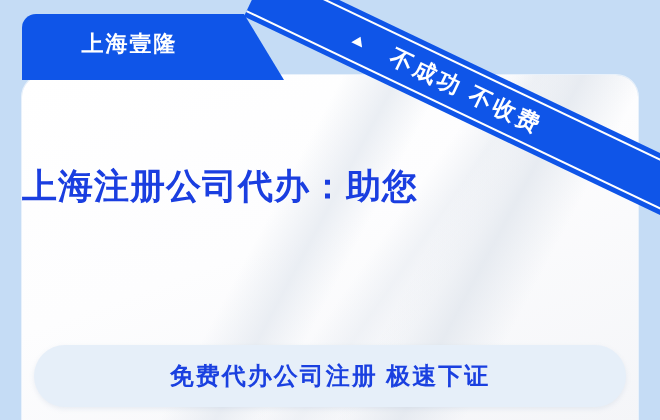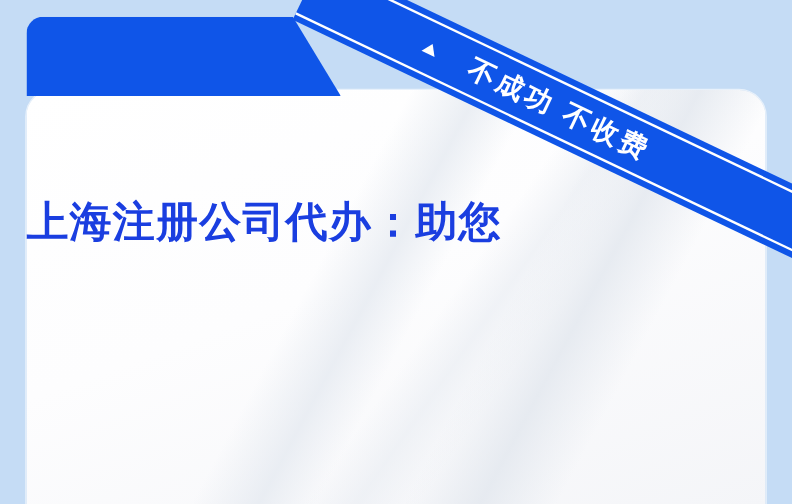--- a/index.html
+++ b/index.html
@@ -177,25 +177,29 @@
 <body>
 
 <div id="poster">
 
   <div class="card">
 
     <div class="headline">
       <span class="line">上海注册公司代办：助您</span>
     </div>
 
+    <div class="pill">
+      <span class="pill-text">免费代办公司注册 极速下证</span>
+    </div>
 
   </div>
 
   <div class="tab">
     <div class="tab-shape"></div>
+    <div class="tab-label">上海壹隆</div>
   </div>
 
   <div class="ribbon">
     <span class="ribbon-marker"></span>
     <span class="ribbon-text">不成功 不收费</span>
   </div>
 
 </div>
 
 </body></html>

